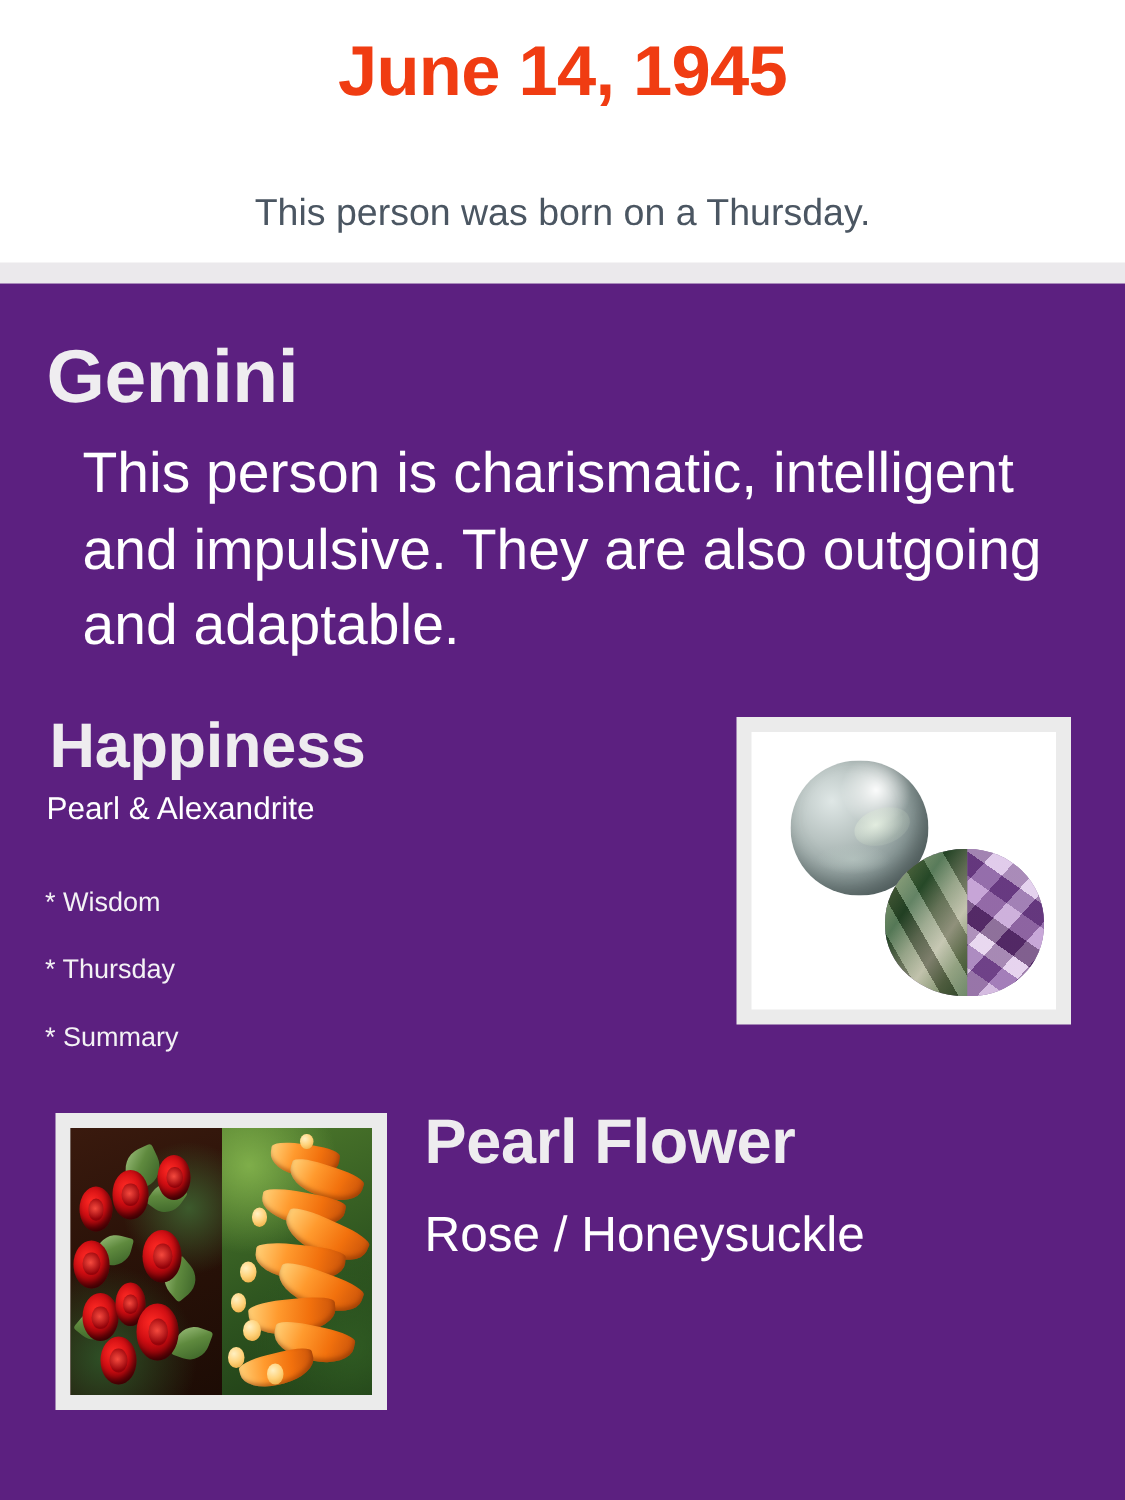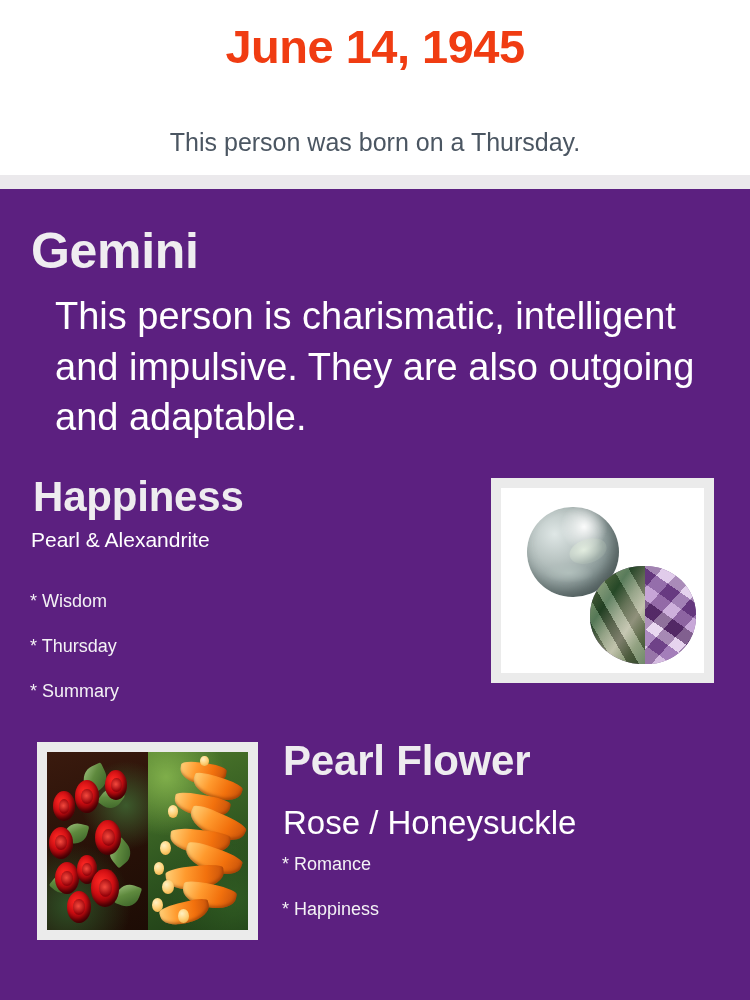--- a/index.html
+++ b/index.html
@@ -327,24 +327,20 @@
         <div class="pearl"></div>
         <div class="gem">
           <div class="gem-rough"></div>
           <div class="gem-cut"></div>
         </div>
       </div>
     </div>
 
     <div class="flower-title">Pearl Flower</div>
     <div class="flower-sub">Rose / Honeysuckle</div>
-    <div class="flower-traits">
-      <div class="trait">* Romance</div>
-      <div class="trait">* Happiness</div>
-    </div>
 
     <div class="frame flower-frame">
       <div class="frame-inner flower-canvas">
         <div class="flower-left">
           <div class="leaf" style="left:36%;top:8%;width:24%;height:14%;transform:rotate(-25deg);"></div>
           <div class="leaf" style="left:54%;top:20%;width:20%;height:12%;transform:rotate(35deg);"></div>
           <div class="leaf" style="left:18%;top:40%;width:22%;height:12%;transform:rotate(15deg);"></div>
           <div class="leaf" style="left:62%;top:50%;width:22%;height:13%;transform:rotate(-40deg);"></div>
           <div class="leaf" style="left:6%;top:68%;width:20%;height:12%;transform:rotate(40deg);"></div>
           <div class="leaf" style="left:70%;top:74%;width:22%;height:13%;transform:rotate(20deg);"></div>

